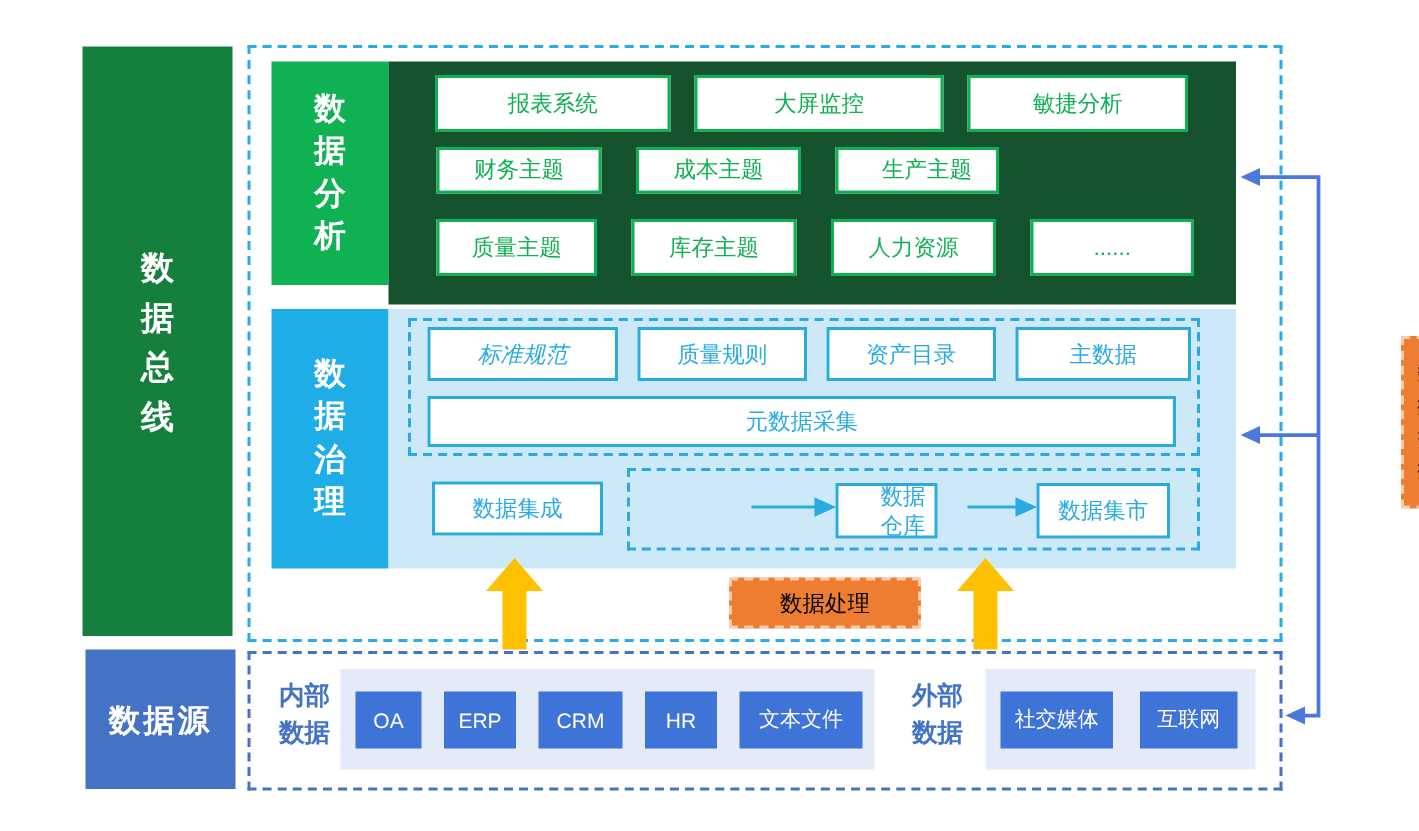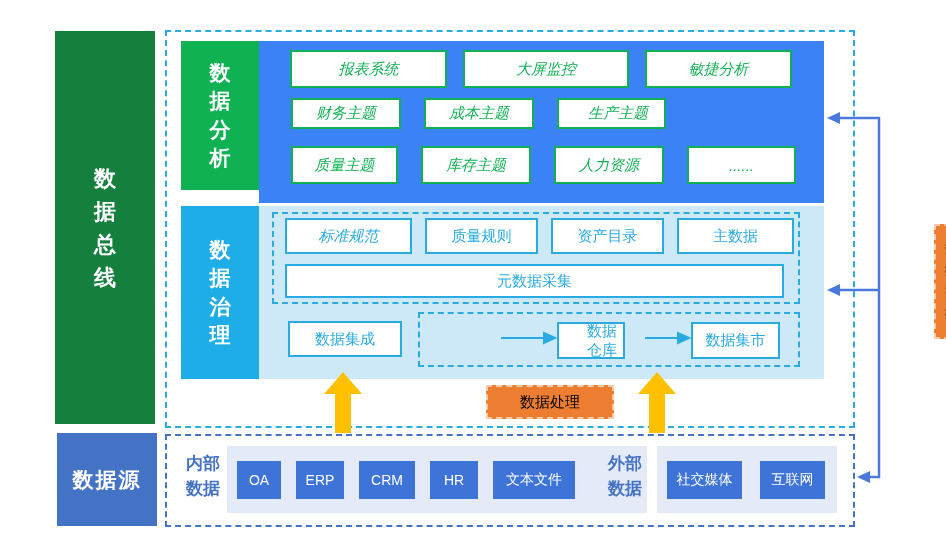--- a/index.html
+++ b/index.html
@@ -13,21 +13,21 @@
   .bar{display:flex;align-items:center;justify-content:center;color:#fff;font-weight:bold;}
   #bus-bar{left:55px;top:31px;width:100px;height:393px;background:#15803d;font-size:22px;}
   #source-bar{left:57px;top:433px;width:100px;height:93px;background:#4472C4;font-size:21px;letter-spacing:2px;}
   .vtext{width:1.15em;word-break:break-all;text-align:center;line-height:1.5;}
   .vtext.tight{line-height:1.35;}
   
   #main-container{left:165px;top:30px;width:690px;height:398px;border:2px dashed #2AACE3;}
   #bottom-container{left:165px;top:434px;width:690px;height:93px;border:2px dashed #4472C4;}
   
   #analysis-label{left:181px;top:41px;width:78px;height:149px;background:#10B153;font-size:21px;}
-  #analysis-panel{left:259px;top:41px;width:565px;height:162px;background:#3b82f6;font-style:italic;}
+  #analysis-panel{left:259px;top:41px;width:565px;height:162px;background:#14532d;}
   .a-row{position:absolute;display:flex;}
   .box{display:flex;align-items:center;justify-content:center;background:#fff;font-size:15px;box-sizing:border-box;}
   .box.green{border:2px solid #10B153;color:#10B153;}
   .box.cyan{border:2px solid #29ABE2;color:#29ABE2;}
   .box.blue{background:#3E73D8;color:#fff;font-size:14px;}
   
   #governance-label{left:181px;top:206px;width:78px;height:173px;background:#1FADE8;font-size:21px;}
   #governance-panel{left:259px;top:206px;width:565px;height:173px;background:#CDE9F8;}
   .dashed-cyan{border:2px dashed #29ABE2;}
   #gov-sub1{left:13px;top:6px;width:528px;height:92px;}
@@ -37,21 +37,21 @@
   #gov-sub2{left:159px;top:106px;width:382px;height:55px;}
   
   .orange{background:#ED7D31;color:#000000;border:2px dashed rgba(255,255,255,.6);display:flex;align-items:center;justify-content:center;margin-left:45px;}
   #process-box{left:441px;top:385px;width:128px;height:34px;font-size:15px;}
   #exchange-box{left:889px;top:224px;width:37px;height:115px;font-size:14px;font-weight:bold;}
   
   .src-label{color:#4472C4;font-weight:bold;font-size:17px;line-height:1.45;width:40px;text-align:center;word-break:break-all;}
   #internal-label{left:183px;top:452px;}
   #external-label{left:605px;top:452px;}
   .src-panel{background:#E4EAF7;display:flex;align-items:center;}
-  #internal-panel{left:227px;top:446px;width:420px;height:67px;gap:15px;padding-left:10px;}
+  #internal-panel{left:227px;top:446px;width:356px;height:67px;gap:15px;padding-left:10px;}
   #external-panel{left:657px;top:446px;width:180px;height:67px;gap:18px;padding-left:10px;}
   .src-panel .box{height:38px;}
   
   #overlay{left:0;top:0;width:946px;height:554px;pointer-events:none;z-index:6;}
 </style>
 </head>
 <body>
 
 <div id="bus-bar" class="abs bar">
   <span class="vtext">数据总线</span>

